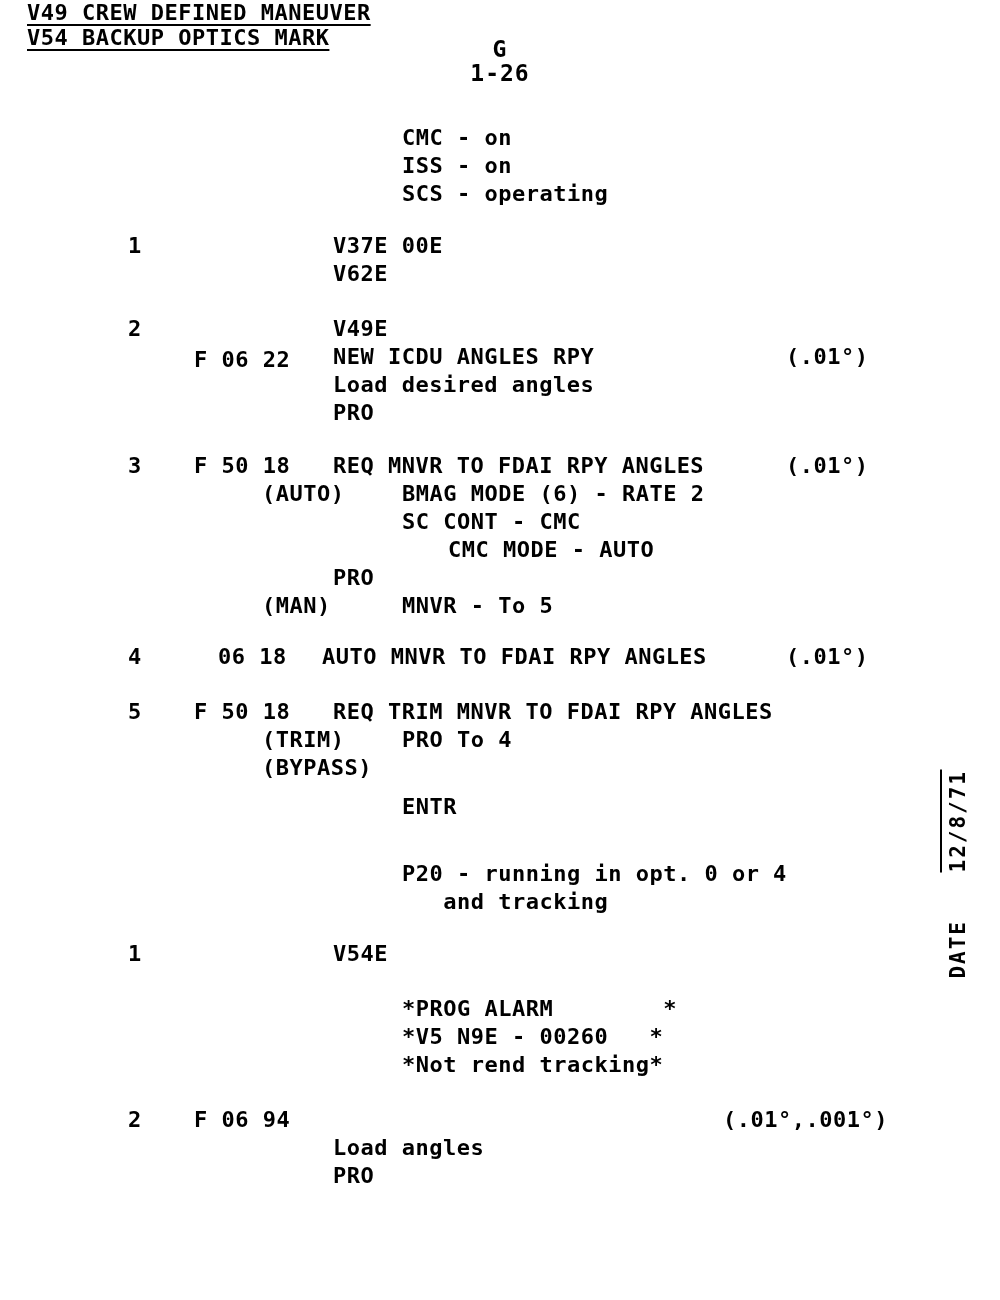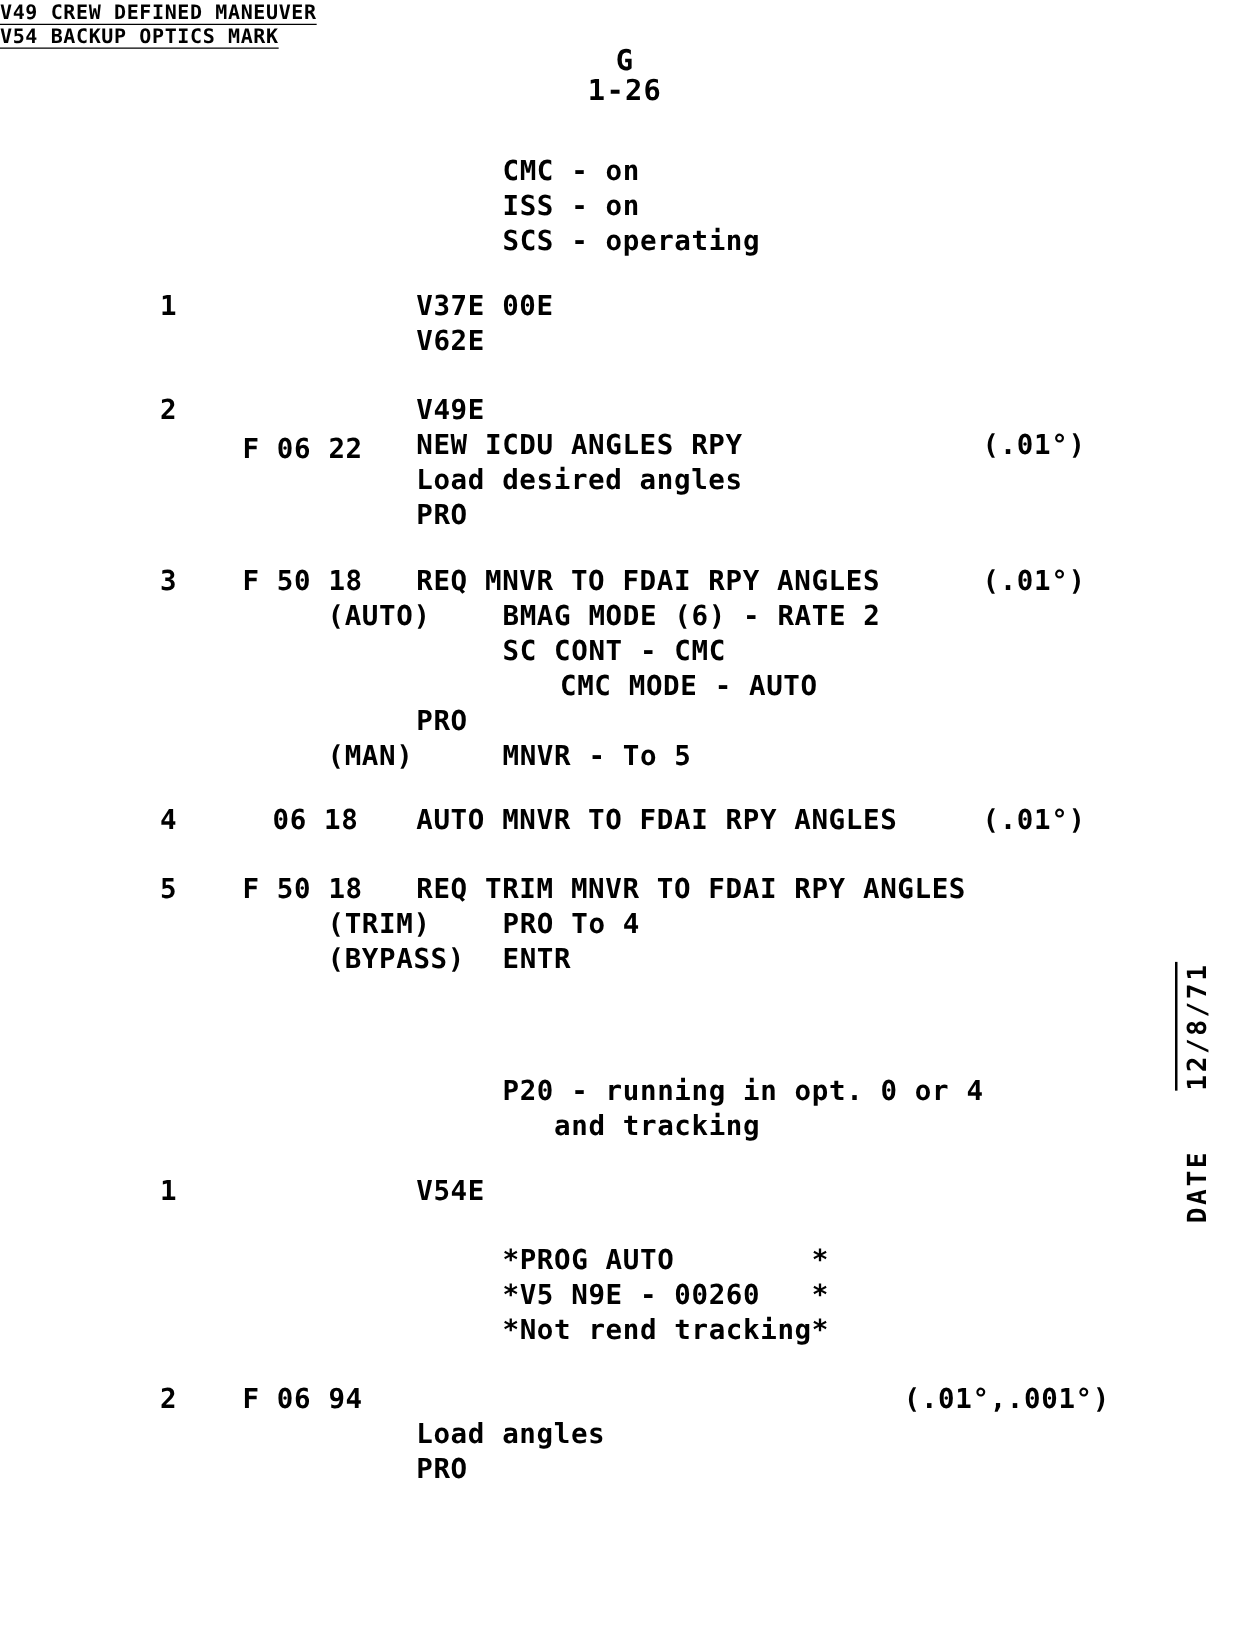--- a/index.html
+++ b/index.html
@@ -39,26 +39,27 @@
     position: absolute;
     font-size: 22px;
     font-weight: bold;
     white-space: pre;
     line-height: 28px;
     letter-spacing: 0.5px;
   }
   .num   { font-size: 22px; font-weight: bold; }
   .code  { font-size: 22px; font-weight: bold; }
   .title {
-    font-size: 16px;
+    font-size: 22px;
     font-weight: bold;
     text-decoration: underline;
     text-underline-offset: 4px;
     letter-spacing: 0.5px;
     white-space: pre;
+    margin-left: 27px;
   }
   .tol { font-size: 22px; font-weight: bold; white-space: pre; }
   .date-value {
     position: absolute;
     right: 30px;
     top: 770px;
     writing-mode: vertical-rl;
     transform: rotate(180deg);
     font-size: 21px;
     font-weight: bold;
@@ -114,42 +115,42 @@
   <div class="row" style="left:402px; top:508px;">SC CONT - CMC</div>
   <div class="row" style="left:402px; top:536px;margin-left:46px;">CMC MODE - AUTO</div>
 
   <div class="row code" style="left:333px; top:564px;">PRO</div>
 
   <div class="row code" style="left:262px; top:592px;">(MAN)</div>
   <div class="row" style="left:402px; top:592px;">MNVR - To 5</div>
 
   <div class="row num" style="left:128px; top:643px;">4</div>
   <div class="row code" style="left:218px; top:643px;">06 18</div>
-  <div class="row" style="left:333px; top:643px;">AUTO MNVR TO FDAI RPY ANGLES</div>
+  <div class="row" style="left:322px; top:643px;">AUTO MNVR TO FDAI RPY ANGLES</div>
   <div class="row tol" style="left:786px; top:643px;">(.01°)</div>
 
   <div class="row num" style="left:128px; top:698px;">5</div>
   <div class="row code" style="left:194px; top:698px;">F 50 18</div>
   <div class="row" style="left:333px; top:698px;">REQ TRIM MNVR TO FDAI RPY ANGLES</div>
 
   <div class="row code" style="left:262px; top:726px;">(TRIM)</div>
   <div class="row" style="left:402px; top:726px;">PRO To 4</div>
 
   <div class="row code" style="left:262px; top:754px;">(BYPASS)</div>
-  <div class="row" style="left:402px; top:754px;">ENTR</div>
+  <div class="row" style="left:402px; top:793px;">ENTR</div>
 
   <div class="title" style="left:333px; top:805px;">V54 BACKUP OPTICS MARK</div>
 
   <div class="row" style="left:402px; top:860px;">P20 - running in opt. 0 or 4</div>
   <div class="row" style="left:402px; top:888px;">   and tracking</div>
 
   <div class="row num" style="left:128px; top:940px;">1</div>
   <div class="row" style="left:333px; top:940px;">V54E</div>
 
-  <div class="row" style="left:402px; top:995px;">*PROG AUTO        *</div>
+  <div class="row" style="left:402px; top:995px;">*PROG ALARM        *</div>
   <div class="row" style="left:402px; top:1023px;">*V5 N9E - 00260   *</div>
   <div class="row" style="left:402px; top:1051px;">*Not rend tracking*</div>
 
   <div class="row num" style="left:128px; top:1106px;">2</div>
   <div class="row code" style="left:194px; top:1106px;">F 06 94</div>
   <div class="row tol" style="left:723px; top:1106px;">(.01°,.001°)</div>
   <div class="row" style="left:333px; top:1134px;">Load angles</div>
   <div class="row" style="left:333px; top:1162px;">PRO</div>
 
   <div class="date-value">12/8/71</div>

